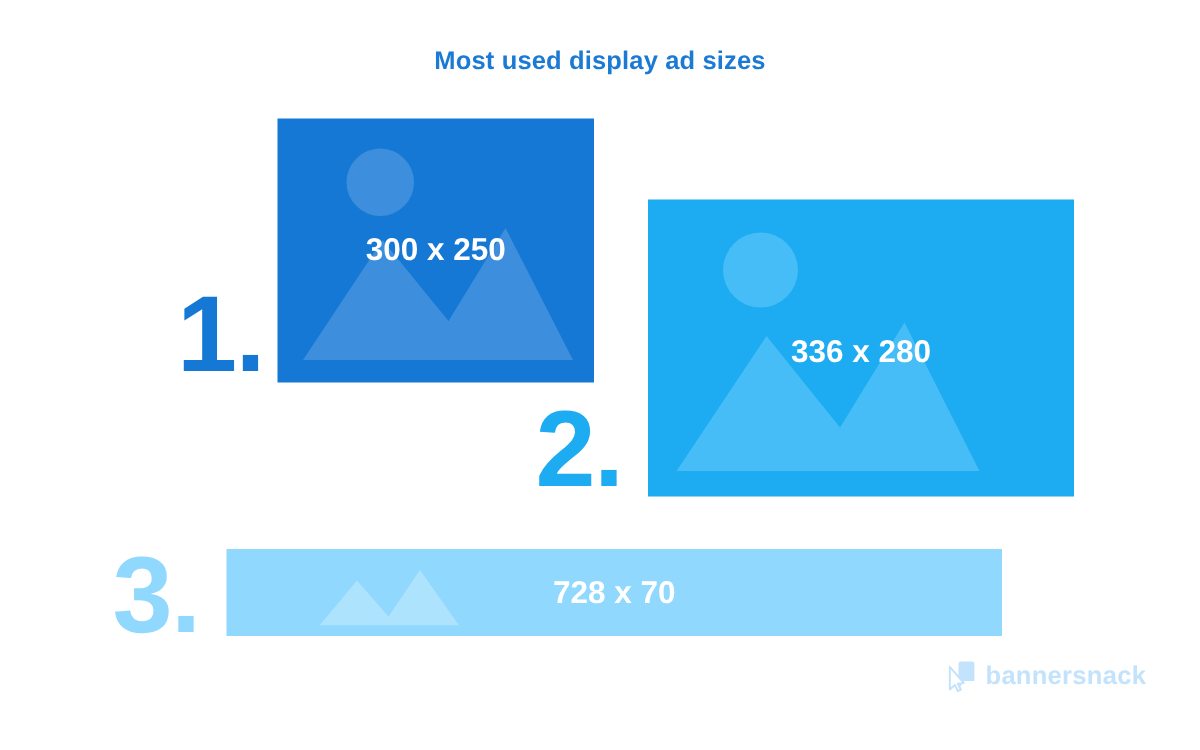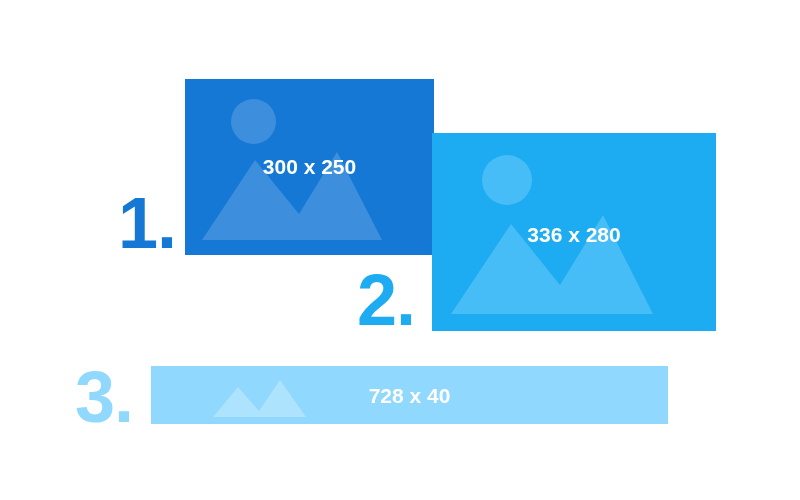--- a/index.html
+++ b/index.html
@@ -62,21 +62,20 @@
     z-index: 1;
   }
 
   
   #block1 {
     left: 185px;
     top: 79px;
     width: 211px;
     height: 176px;
     background: #1478d4;
-    padding-left: 38px;
   }
   #block1 .ph-circle {
     left: 46px;
     top: 20px;
     width: 45px;
     height: 45px;
     background: #3d8fdd;
   }
   #block1 .ph-mtn {
     left: 17px;
@@ -180,20 +179,21 @@
     color: #c3e2fb;
     letter-spacing: 0.2px;
     user-select: none;
   }
 </style>
 </head>
 <body>
 
 <div class="canvas">
 
+  <div class="title">Most used display ad sizes</div>
 
   <div class="ad-block" id="block1">
     <div class="ph-circle"></div>
     <svg class="ph-mtn" viewBox="0 0 180 104" preserveAspectRatio="none">
       <path d="M0 104 L53 24 L97 78 L135 16 L180 104 Z" fill="#3d8fdd"></path>
     </svg>
     <div class="ad-label">300 x 250</div>
   </div>
   <div class="rank" id="rank1">1.</div>
 
@@ -203,18 +203,25 @@
       <path d="M0 117 L60 27 L109 88 L152 18 L202 117 Z" fill="#46bdf6"></path>
     </svg>
     <div class="ad-label">336 x 280</div>
   </div>
   <div class="rank" id="rank2">2.</div>
 
   <div class="ad-block" id="block3">
     <svg class="ph-mtn" viewBox="0 0 120 40" preserveAspectRatio="none">
       <path d="M0 40 L25 10 L46 34 L67 3 L93 40 Z" fill="#aee3fe"></path>
     </svg>
-    <div class="ad-label">728 x 40</div>
+    <div class="ad-label">728 x 70</div>
   </div>
   <div class="rank" id="rank3">3.</div>
 
+  <div class="logo">
+    <svg class="logo-mark" viewBox="0 0 20 22">
+      <path d="M2 1 H18 A1.6 1.6 0 0 1 19.6 2.6 V14 H12.5 L9 19.5 V2.6 A1.6 1.6 0 0 1 10.6 1 Z" fill="#c3e2fb"></path>
+      <path d="M3.2 4.6 L3.2 19.6 L6.6 16.6 L8.6 20.8 L10.6 19.8 L8.6 15.8 L12.6 15.4 Z" fill="#ffffff" stroke="#c3e2fb" stroke-width="1.3" stroke-linejoin="round"></path>
+    </svg>
+    <span class="logo-text">bannersnack</span>
+  </div>
 
 </div>
 
 </body></html>

